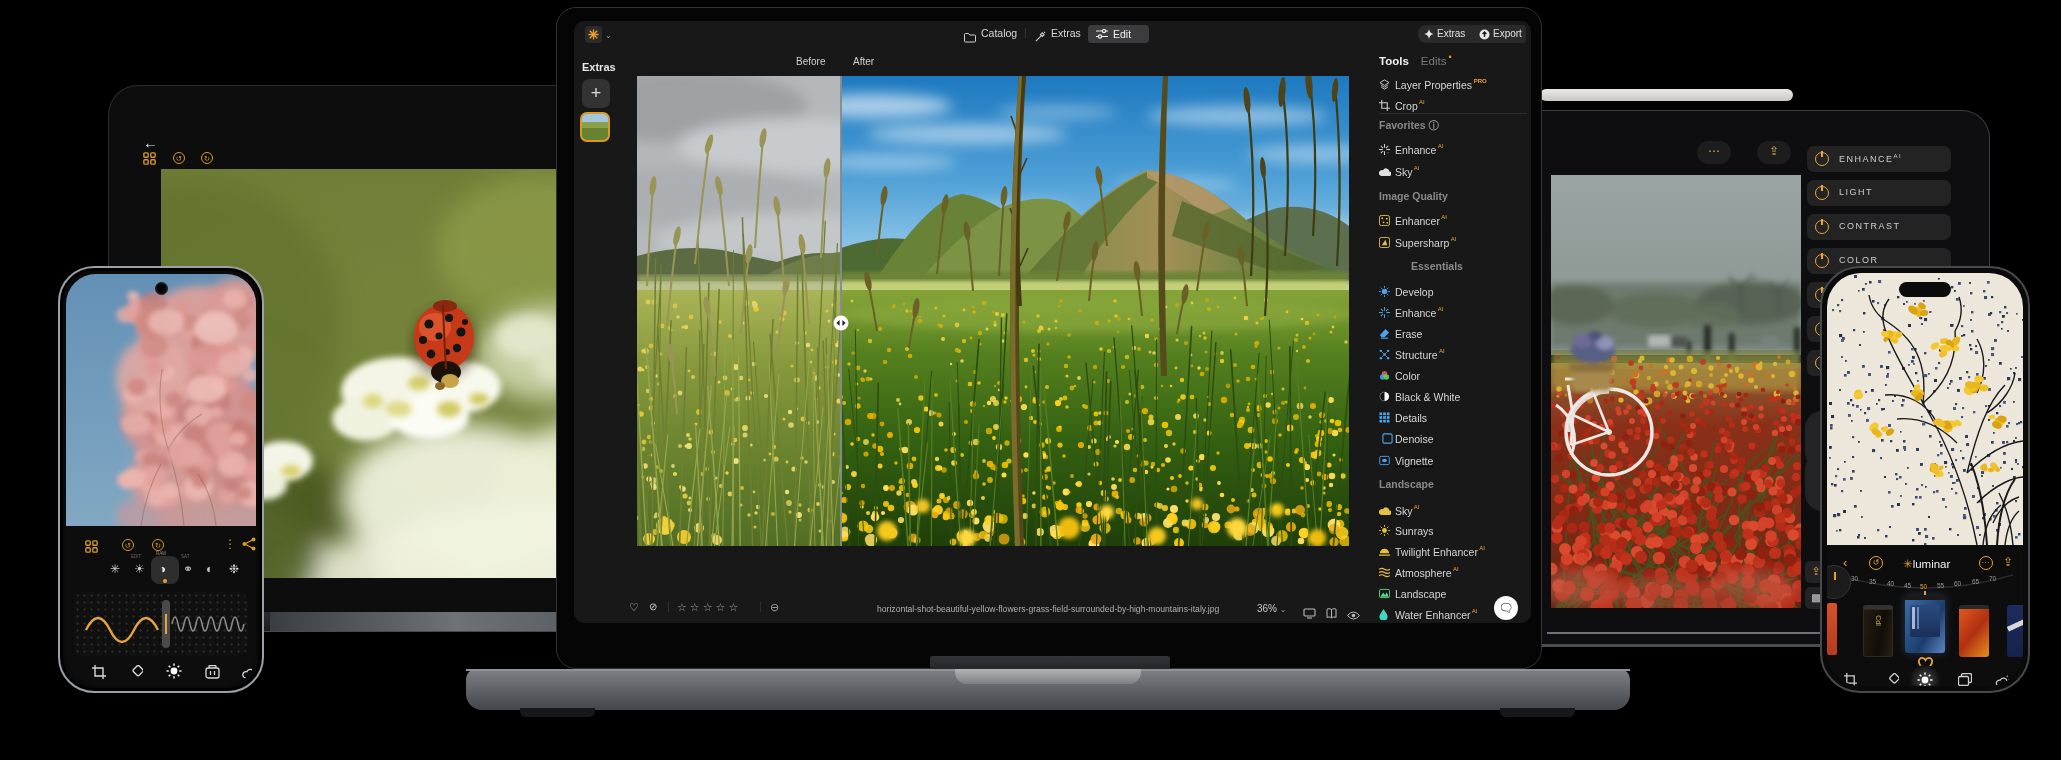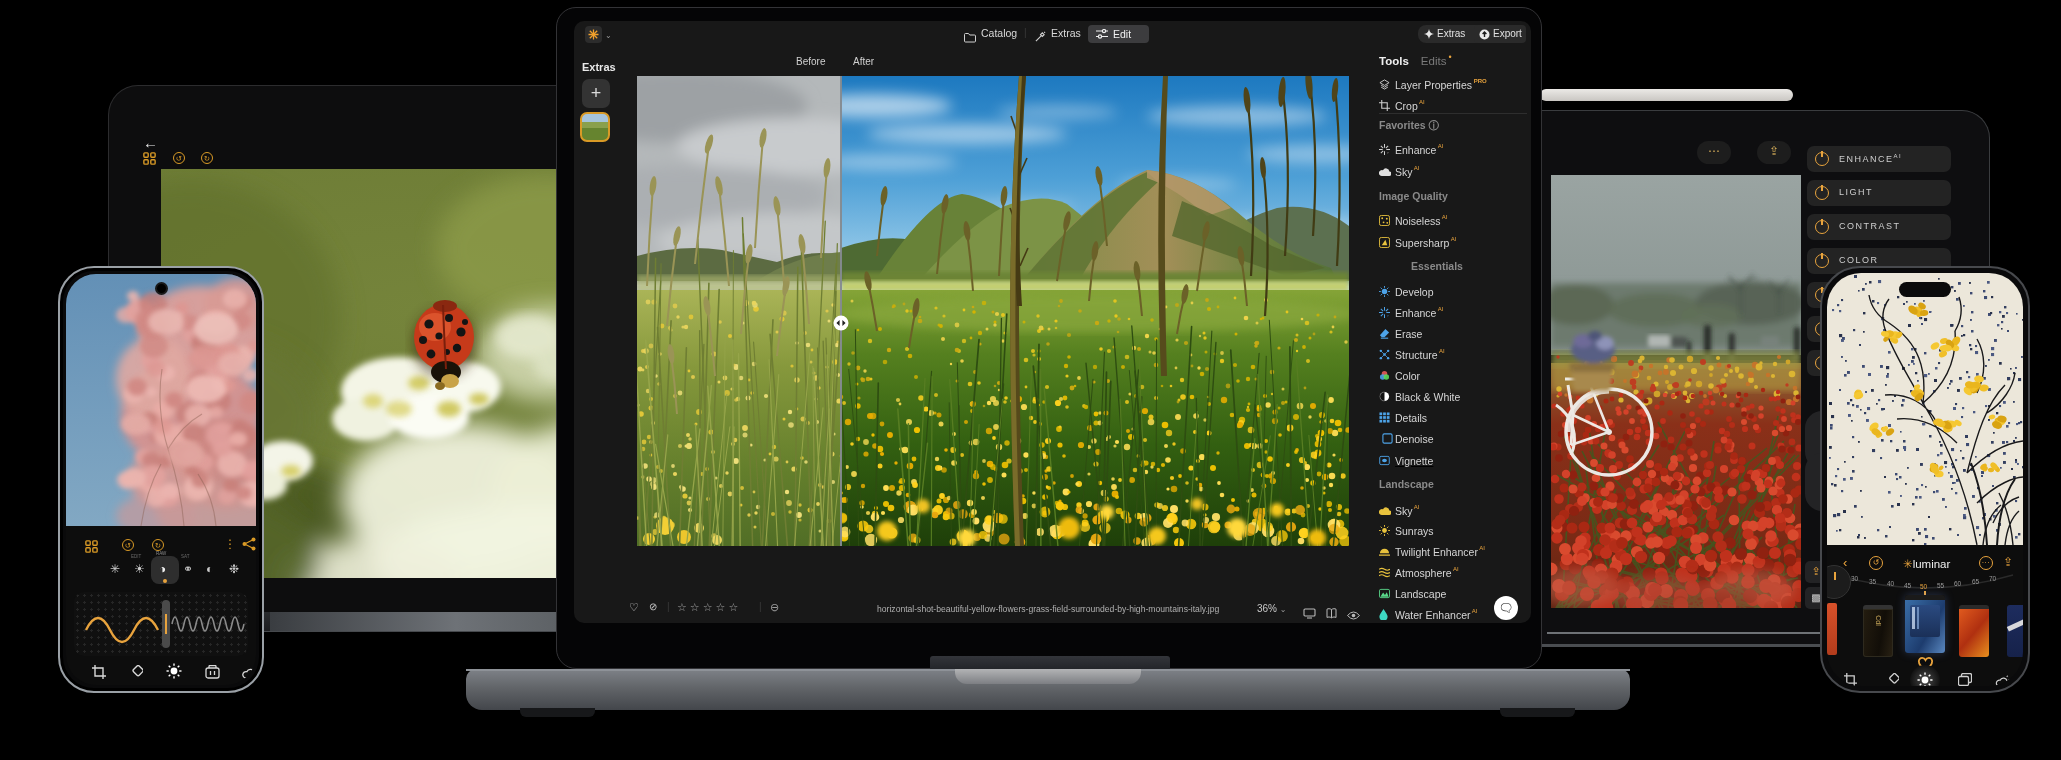--- a/index.html
+++ b/index.html
@@ -2157,21 +2157,21 @@
               </svg></span><span style="color:#d6d6d6; font-size:10.5px; vertical-align:middle;">Sky</span><sup style="color:#e8a33d; font-size:6px;"> AI</sup></div>
           <div class="abs" style="left:0px; top:139px; color:#8a8a8a; font-size:10.5px; font-weight:bold;">Image Quality</div>
           <div class="abs" style="left:0px; top:160px; height:14px;"><span style="display:inline-block; width:16px; vertical-align:middle;"><svg width="11" height="11" viewBox="0 0 12 12">
                 <rect x="0.5" y="0.5" width="11" height="11" rx="2" fill="none" stroke="#e8c23d" stroke-width="1"></rect>
                 <g fill="#e8c23d">
                   <circle cx="3.5" cy="3.5" r="1"></circle>
                   <circle cx="8.5" cy="4" r="1"></circle>
                   <circle cx="5" cy="8" r="1"></circle>
                   <circle cx="9" cy="8.5" r="1"></circle>
                 </g>
-              </svg></span><span style="color:#d6d6d6; font-size:10.5px; vertical-align:middle;">Noiseless</span><sup style="color:#e8a33d; font-size:6px;"> AI</sup></div>
+              </svg></span><span style="color:#d6d6d6; font-size:10.5px; vertical-align:middle;">Enhancer</span><sup style="color:#e8a33d; font-size:6px;"> AI</sup></div>
           <div class="abs" style="left:0px; top:182px; height:14px;"><span style="display:inline-block; width:16px; vertical-align:middle;"><svg width="11" height="11" viewBox="0 0 12 12">
                 <rect x="0.5" y="0.5" width="11" height="11" rx="2" fill="none" stroke="#e8c23d" stroke-width="1"></rect>
                 <path d="M3 9 L7 3 L9 9 Z" fill="#e8c23d"></path>
               </svg></span><span style="color:#d6d6d6; font-size:10.5px; vertical-align:middle;">Supersharp</span><sup style="color:#e8a33d; font-size:6px;"> AI</sup></div>
           <div class="abs" style="left:0px; top:209px; color:#8a8a8a; font-size:10.5px; font-weight:bold;padding-left:32px;">Essentials</div>
           <div class="abs" style="left:0px; top:231px; height:14px;"><span style="display:inline-block; width:16px; vertical-align:middle;"><svg width="11" height="11" viewBox="0 0 12 12">
                 <circle cx="6" cy="6" r="3" fill="#4da3e8"></circle>
                 <g stroke="#4da3e8" stroke-width="1">
                   <line x1="6" y1="0" x2="6" y2="2"></line>
                   <line x1="6" y1="10" x2="6" y2="12"></line>

